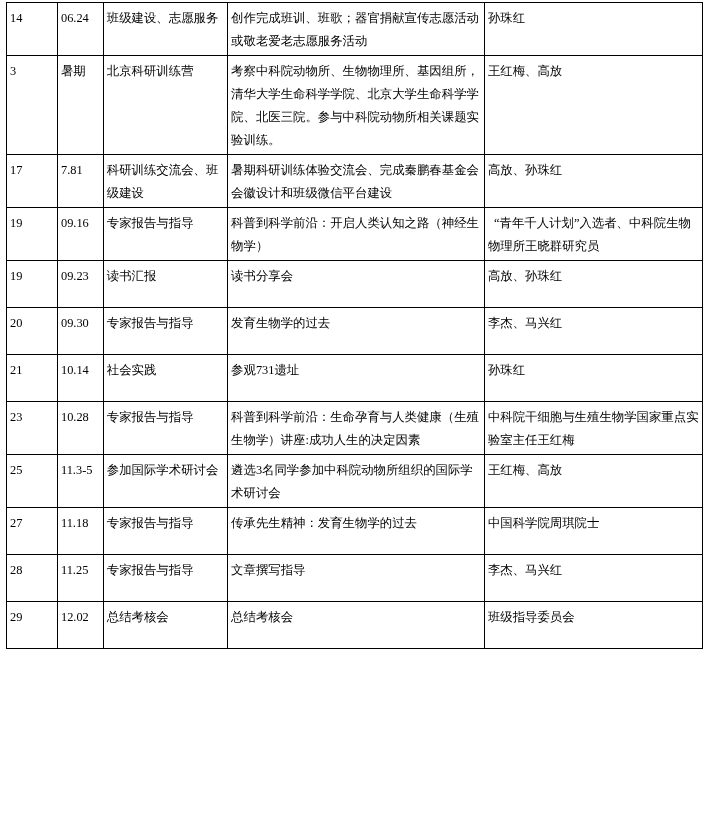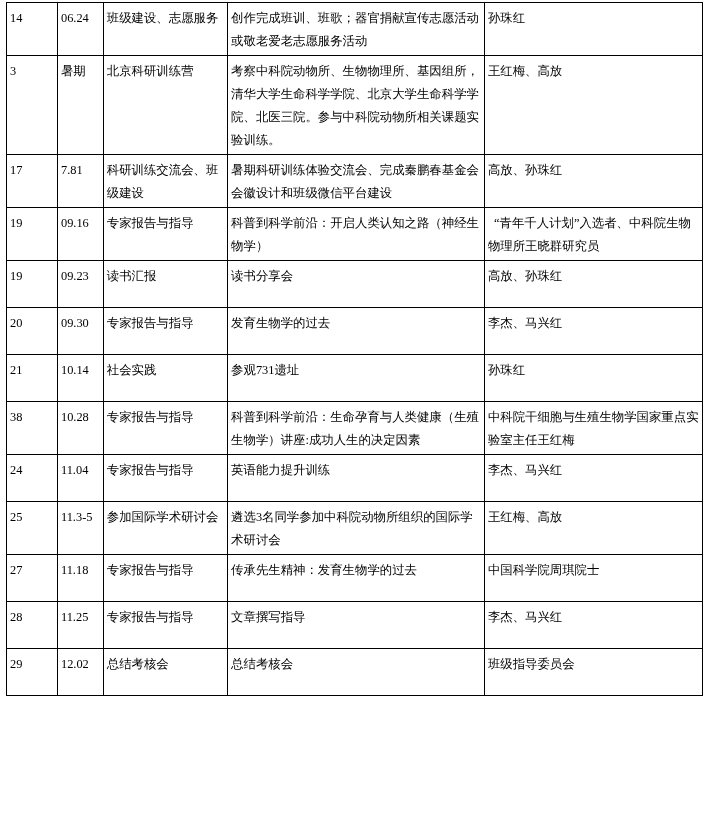--- a/index.html
+++ b/index.html
@@ -92,32 +92,25 @@
         <td class="col-people">李杰、马兴红</td>
       </tr>
       <tr>
         <td class="col-no">21</td>
         <td class="col-date">10.14</td>
         <td class="col-type">社会实践</td>
         <td class="col-desc">参观731遗址</td>
         <td class="col-people">孙珠红</td>
       </tr>
       <tr>
-        <td class="col-no">38</td>
+        <td class="col-no">23</td>
         <td class="col-date">10.28</td>
         <td class="col-type">专家报告与指导</td>
         <td class="col-desc">科普到科学前沿：生命孕育与人类健康（生殖生物学）讲座:成功人生的决定因素</td>
         <td class="col-people">中科院干细胞与生殖生物学国家重点实验室主任王红梅</td>
-      </tr>
-      <tr>
-        <td class="col-no">24</td>
-        <td class="col-date">11.04</td>
-        <td class="col-type">专家报告与指导</td>
-        <td class="col-desc">英语能力提升训练</td>
-        <td class="col-people">李杰、马兴红</td>
       </tr>
       <tr>
         <td class="col-no">25</td>
         <td class="col-date">11.3-5</td>
         <td class="col-type">参加国际学术研讨会</td>
         <td class="col-desc">遴选3名同学参加中科院动物所组织的国际学术研讨会</td>
         <td class="col-people">王红梅、高放</td>
       </tr>
       <tr>
         <td class="col-no">27</td>

